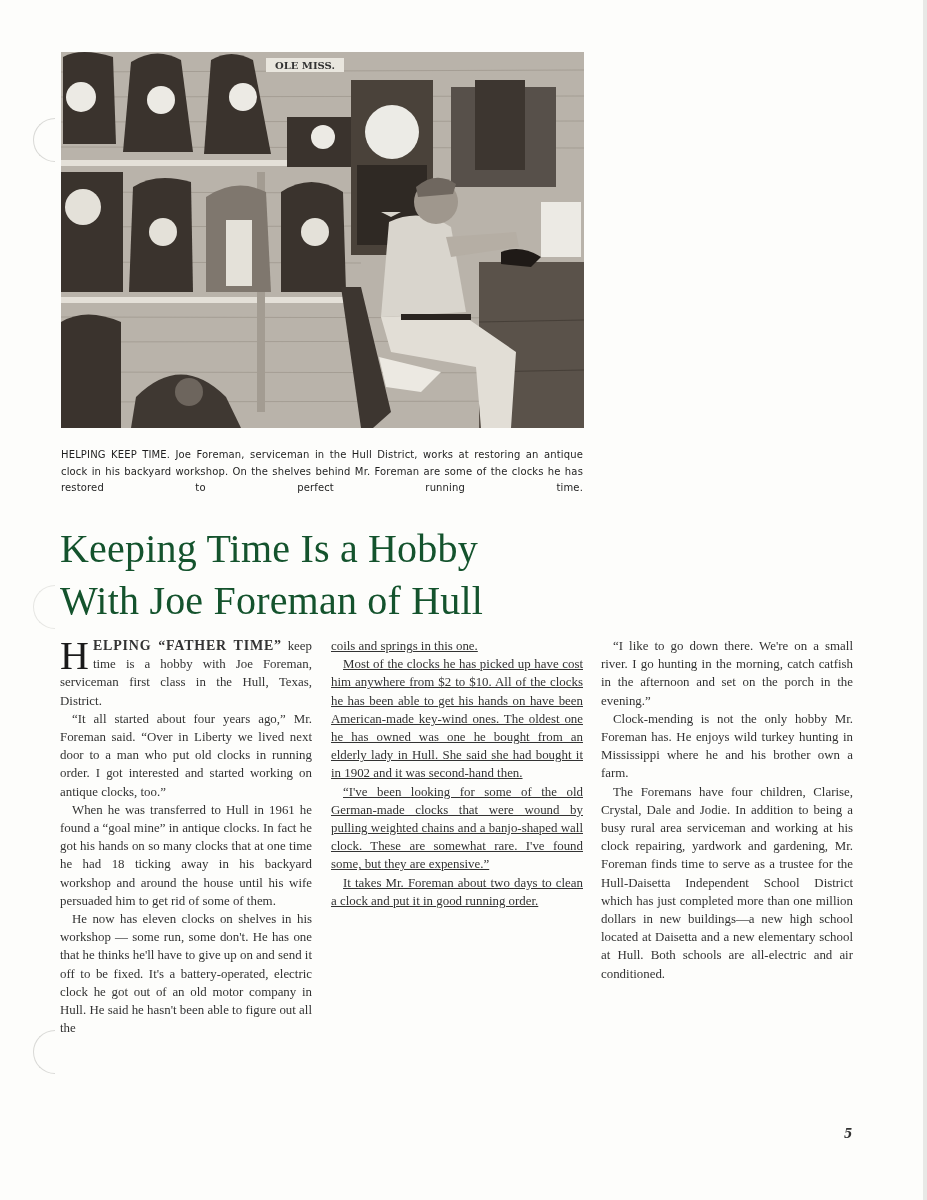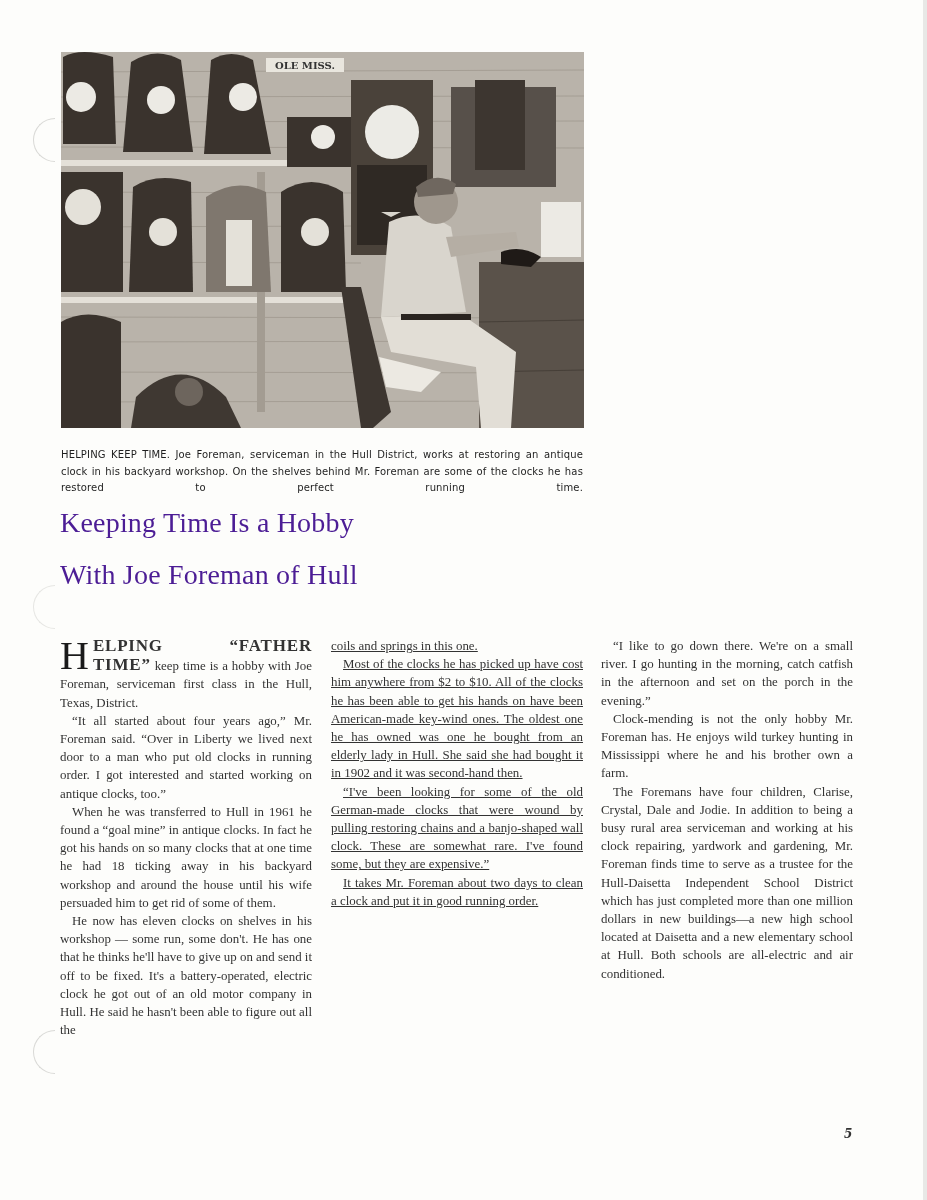--- a/index.html
+++ b/index.html
@@ -12,32 +12,32 @@
 
   
   .photo { position: absolute; left: 61px; top: 52px; width: 523px; height: 376px; background: #f9a8d4; overflow: hidden; }
   .photo svg { display: block; }
 
   
   .caption { position: absolute; left: 61px; top: 447px; width: 522px; font-family: "DejaVu Sans", "Liberation Sans", sans-serif; font-size: 10px; line-height: 16.5px; color: #1e1e1e; text-align: justify; text-align-last: justify; letter-spacing: 0.15px; }
   .caption .lead { text-transform: uppercase; }
 
   
-  .headline { position: absolute; left: 60px; top: 497px; width: 520px; font-family: "Liberation Serif", "DejaVu Serif", serif; font-size: 28px; line-height: 52px; color: #4c1d95; font-weight: normal; letter-spacing: 0.2px; }
+  .headline { position: absolute; left: 60px; top: 523px; width: 520px; font-family: "Liberation Serif", "DejaVu Serif", serif; font-size: 40px; line-height: 52px; color: #14532d; font-weight: normal; letter-spacing: 0.2px; }
 
   
   .col { position: absolute; top: 637px; width: 252px; font-family: "Liberation Serif", "DejaVu Serif", serif; font-size: 12.9px; line-height: 18.2px; color: #333; text-align: justify; }
   .col p { text-indent: 12px; }
   .col p.noindent { text-indent: 0; }
   .col1 { left: 60px; }
   .col2 { left: 331px; text-decoration: underline; }
   .col3 { left: 601px; }
 
   .dropcap { float: left; font-family: "Liberation Serif", "DejaVu Serif", serif; font-size: 40px; line-height: 30px; margin: 4px 4px 0 0; color: #1a1a1a; }
-  .smallcaps-lead { font-weight: bold; letter-spacing: 0.8px; font-size: 17px; }
+  .smallcaps-lead { font-weight: bold; letter-spacing: 0.8px; font-size: 14px; }
 
   .page-number { position: absolute; left: 844px; top: 1127px; font-family: "DejaVu Serif", serif; font-weight: bold; font-style: italic; font-size: 12px; color: #333; }
 </style>
 </head>
 <body>
 
 <div class="page-edge"></div>
 <div class="punch-hole" style="left:33px; top:118px;"></div>
 <div class="punch-hole" style="left:33px; top:585px; border-color:#e6e6e3;"></div>
 <div class="punch-hole" style="left:33px; top:1030px;"></div>
@@ -137,21 +137,21 @@
 <div class="col col1">
   <p class="noindent"><span class="dropcap">H</span><span class="smallcaps-lead">ELPING “FATHER TIME”</span><span> keep time is a hobby with Joe Foreman, serviceman first class in the Hull, Texas, District.</span></p>
   <p>“It all started about four years ago,” Mr. Foreman said. “Over in Liberty we lived next door to a man who put old clocks in running order. I got interested and started working on antique clocks, too.”</p>
   <p>When he was transferred to Hull in 1961 he found a “goal mine” in antique clocks. In fact he got his hands on so many clocks that at one time he had 18 ticking away in his backyard workshop and around the house until his wife persuaded him to get rid of some of them.</p>
   <p>He now has eleven clocks on shelves in his workshop — some run, some don't. He has one that he thinks he'll have to give up on and send it off to be fixed. It's a battery-operated, electric clock he got out of an old motor company in Hull. He said he hasn't been able to figure out all the</p>
 </div>
 
 <div class="col col2">
   <p class="noindent">coils and springs in this one.</p>
   <p>Most of the clocks he has picked up have cost him anywhere from $2 to $10. All of the clocks he has been able to get his hands on have been American-made key-wind ones. The oldest one he has owned was one he bought from an elderly lady in Hull. She said she had bought it in 1902 and it was second-hand then.</p>
-  <p>“I've been looking for some of the old German-made clocks that were wound by pulling restoring chains and a banjo-shaped wall clock. These are somewhat rare. I've found some, but they are expensive.”</p>
+  <p>“I've been looking for some of the old German-made clocks that were wound by pulling weighted chains and a banjo-shaped wall clock. These are somewhat rare. I've found some, but they are expensive.”</p>
   <p>It takes Mr. Foreman about two days to clean a clock and put it in good running order.</p>
 </div>
 
 <div class="col col3">
   <p>“I like to go down there. We're on a small river. I go hunting in the morning, catch catfish in the afternoon and set on the porch in the evening.”</p>
   <p>Clock-mending is not the only hobby Mr. Foreman has. He enjoys wild turkey hunting in Mississippi where he and his brother own a farm.</p>
   <p>The Foremans have four children, Clarise, Crystal, Dale and Jodie. In addition to being a busy rural area serviceman and working at his clock repairing, yardwork and gardening, Mr. Foreman finds time to serve as a trustee for the Hull-Daisetta Independent School District which has just completed more than one million dollars in new buildings—a new high school located at Daisetta and a new elementary school at Hull. Both schools are all-electric and air conditioned.</p>
 </div>
 
 <div class="page-number">5</div>

